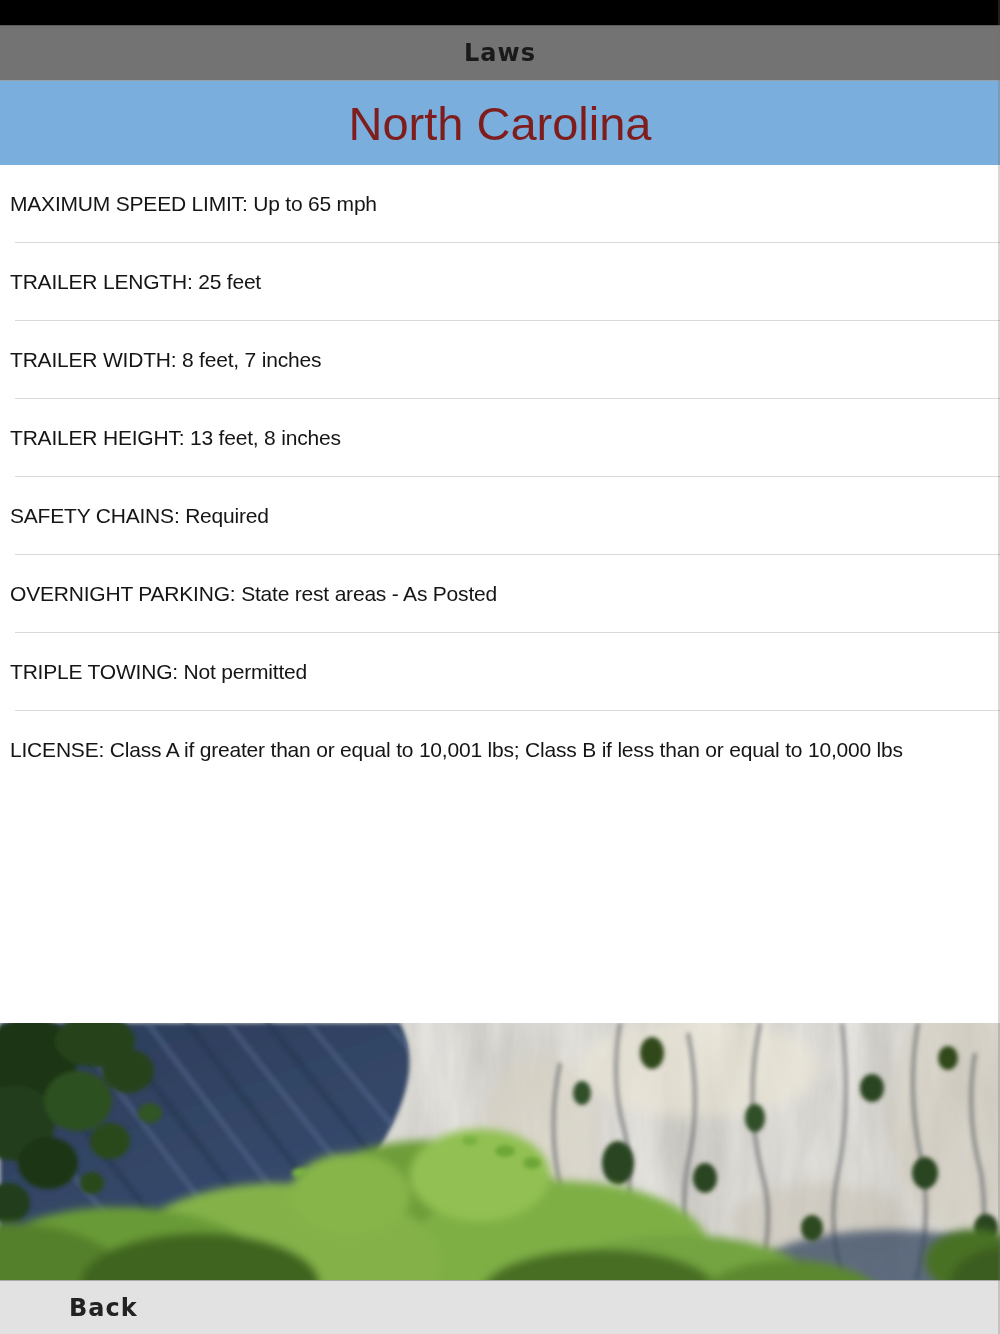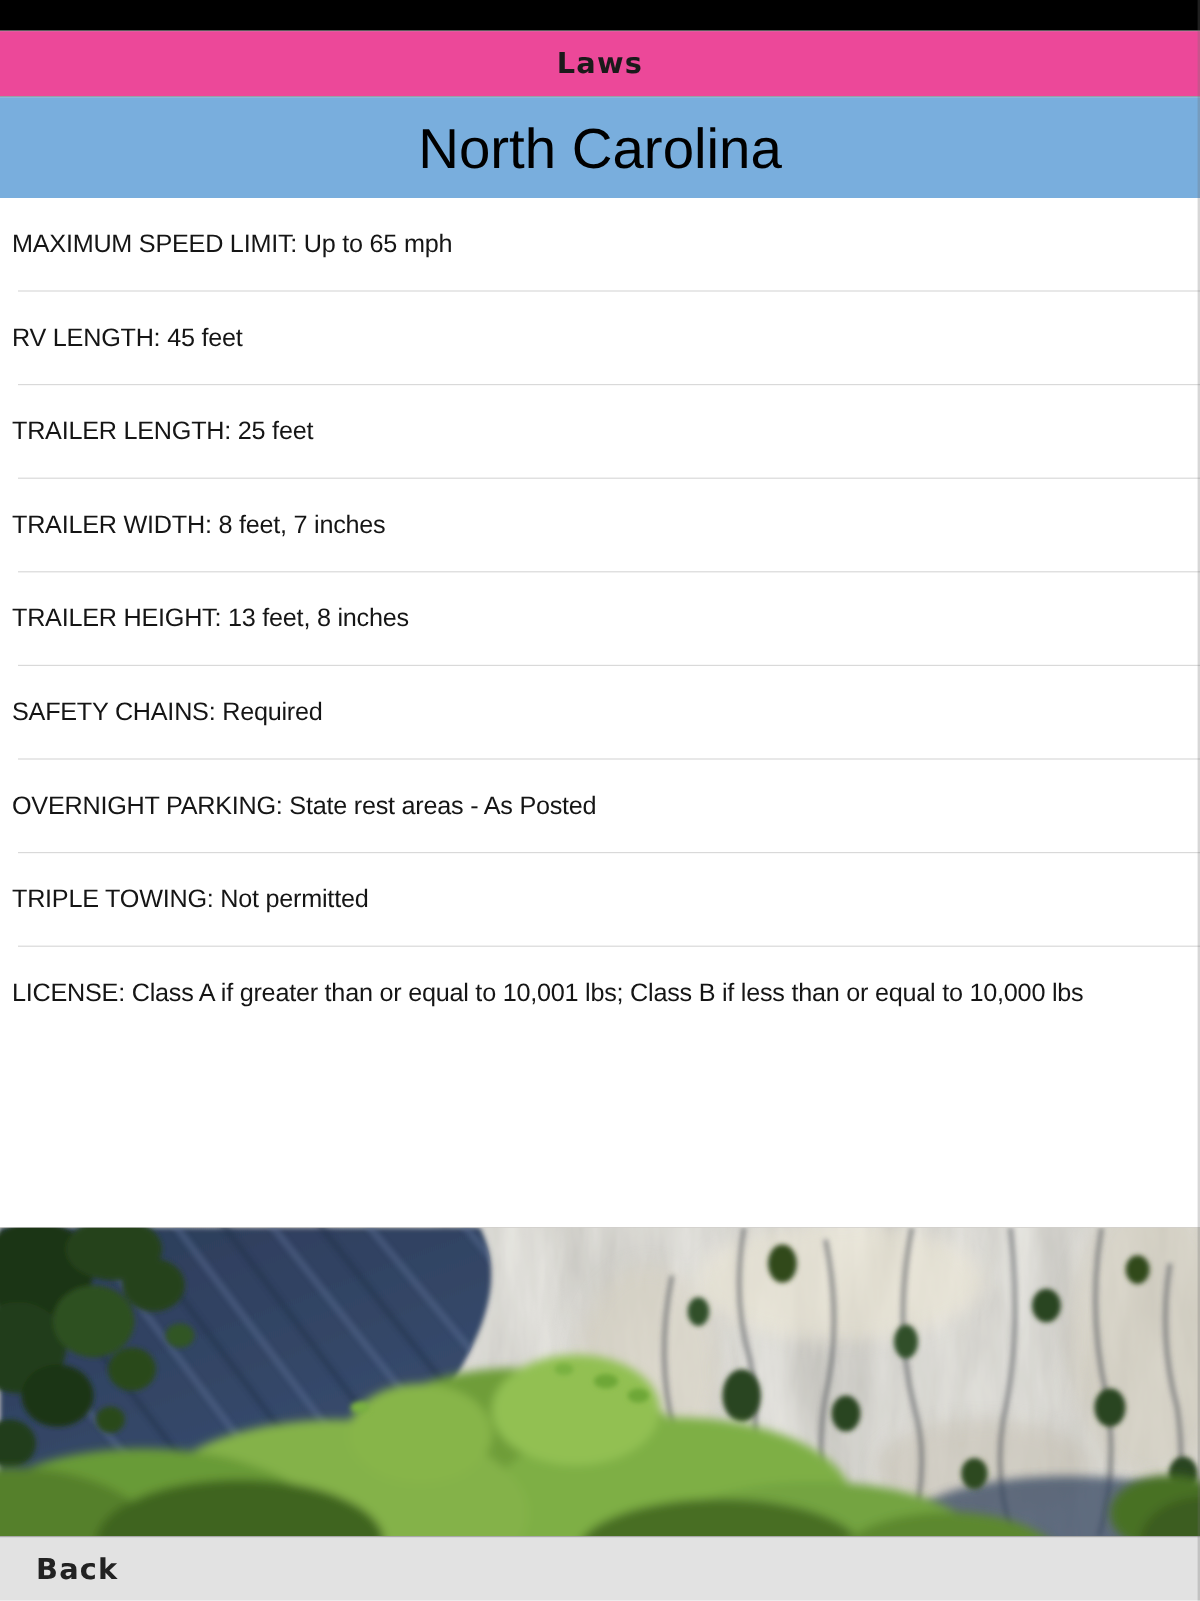--- a/index.html
+++ b/index.html
@@ -4,41 +4,41 @@
 <style>
   * { margin:0; padding:0; box-sizing:border-box; }
   html,body { width:1000px; height:1334px; overflow:hidden; background:#fff;
               font-family:"Liberation Sans", sans-serif; }
   .app { position:relative; width:1000px; height:1334px; background:#fff; }
   .app::after { content:""; position:absolute; top:0; right:0; bottom:0; width:2px;
                 background:rgba(110,110,110,.28); pointer-events:none; }
 
   .status-bar { height:26px; background:#000; border-bottom:1px solid #5c5c5c; }
 
-  .nav-bar { height:55px; background:#ec4899; border-bottom:1px solid #97a0a8;
+  .nav-bar { height:55px; background:#737373; border-bottom:1px solid #97a0a8;
              display:flex; align-items:center; justify-content:center; }
   .nav-title { font-family:"DejaVu Sans", sans-serif; font-size:24px; font-weight:600;
                letter-spacing:1px; color:#1a1a1a; }
 
   .state-header { height:84px; background:#79aedd; display:flex; align-items:center;
                   justify-content:center; }
-  .state-title { font-size:47px; font-weight:500; color:#000000; letter-spacing:0; }
+  .state-title { font-size:47px; font-weight:500; color:#7f1d1d; letter-spacing:0; }
 
   .laws-list { height:858px; background:#fff; }
   .law-row { position:relative; height:78px; display:flex; align-items:center;
              padding-left:10px; }
   .law-row:not(:last-child)::after { content:""; position:absolute; left:15px; right:0;
              bottom:0; height:1px; background:#d9d9d9; }
   .law-text { font-size:21px; letter-spacing:-0.2px; color:#151515; white-space:nowrap; }
 
   .photo { height:257px; overflow:hidden; position:relative; background:#8f8b82; }
   .photo svg { display:block; width:1000px; height:257px; filter:blur(0.6px) saturate(1.05); }
 
   .footer-bar { height:54px; background:#e2e2e2; border-top:1px solid #a9a9a9;
-                display:flex; align-items:center; }
+                display:flex; align-items:center;padding-left:39px; }
   .back-button { font-family:"DejaVu Sans", sans-serif; font-size:24px; font-weight:600;
                  letter-spacing:1px; color:#222; padding-left:30px; cursor:pointer;
                  background:none; border:none; }
 </style>
 </head>
 <body>
 
 <div class="app">
 
   <div class="status-bar"></div>
@@ -47,23 +47,20 @@
     <span class="nav-title">Laws</span>
   </div>
 
   <div class="state-header">
     <span class="state-title">North Carolina</span>
   </div>
 
   <div class="laws-list">
     <div class="law-row">
       <span class="law-text">MAXIMUM SPEED LIMIT: Up to 65 mph</span>
-    </div>
-    <div class="law-row">
-      <span class="law-text">RV LENGTH: 45 feet</span>
     </div>
     <div class="law-row">
       <span class="law-text">TRAILER LENGTH: 25 feet</span>
     </div>
     <div class="law-row">
       <span class="law-text">TRAILER WIDTH: 8 feet, 7 inches</span>
     </div>
     <div class="law-row">
       <span class="law-text">TRAILER HEIGHT: 13 feet, 8 inches</span>
     </div>

